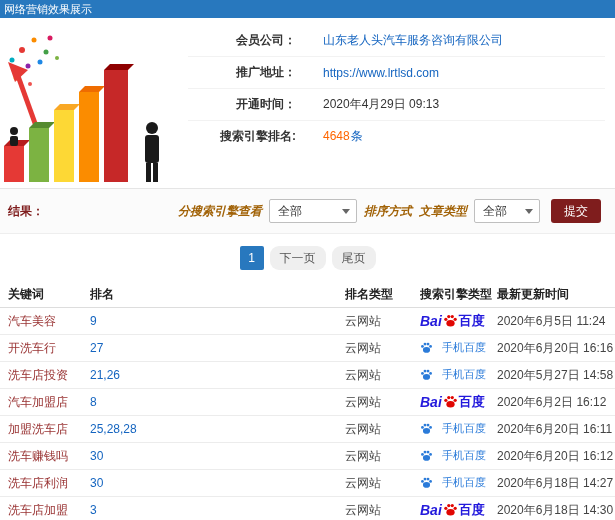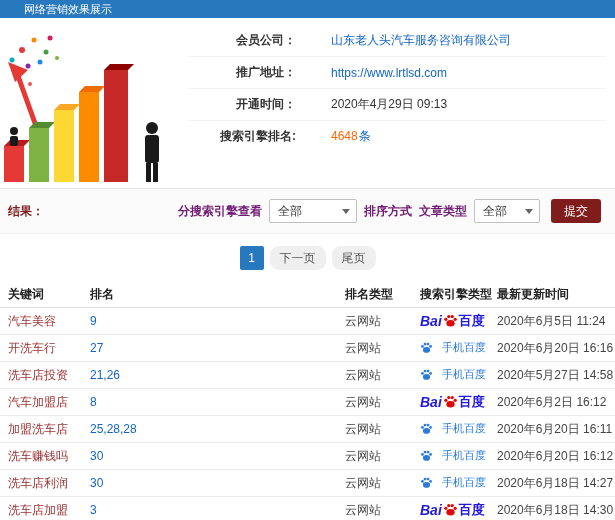--- a/index.html
+++ b/index.html
@@ -1,38 +1,38 @@
 <!DOCTYPE html>
 <html><head>
 <meta charset="utf-8">
 <style>
   * { margin:0; padding:0; box-sizing:border-box; }
   html,body { background:#ffffff; }
   body { font-family:"Liberation Sans","DejaVu Sans",sans-serif; }
   .page { position:relative; width:615px; height:520px; background:#fff; overflow:hidden; }
 
   
-  .topbar { height:18px; background:#2878be; color:#fff; font-size:11px; line-height:18px; padding-left:24px; }
+  .topbar { height:18px; background:#2878be; color:#fff; font-size:11px; line-height:18px; padding-left:4px; }
 
   
   .info-section { display:flex; height:170px; }
   .illustration { width:188px; padding:6px 0 0 2px; }
   .info-form { flex:1; padding-top:14px; padding-right:10px; }
   .info-row { display:flex; align-items:center; font-size:12px; padding-bottom:7px; margin-bottom:7px; border-bottom:1px solid #f2f2f2; }
   .info-label { display:inline-block; width:108px; text-align:right; font-weight:bold; color:#333; margin-right:27px; white-space:nowrap; }
-  .info-value { color:#333;margin-left:8px; }
+  .info-value { color:#333; }
   .link { color:#1565c0; cursor:pointer; }
   .num-orange { color:#ff6600; }
   .unit-blue { color:#1565c0; margin-left:1px; }
 
   
   .filter-section { height:46px; display:flex; align-items:center; background:#fbfbfb; border-top:1px solid #e5e5e5; border-bottom:1px solid #eee; font-size:12px; }
   .result-label { font-weight:bold; color:#7f1d1d; padding-left:8px; width:178px; }
   .filter-controls { display:flex; align-items:center; gap:7px; }
-  .filter-label { font-weight:bold; color:#701a75; white-space:nowrap; }
+  .filter-label { font-weight:bold; color:#a16207; white-space:nowrap;font-style:italic; }
   .select { display:inline-flex; align-items:center; justify-content:space-between; height:24px; background:#fff; border:1px solid #bfbfbf; border-radius:2px; padding:0 6px 0 8px; color:#333; cursor:pointer; }
   .sel-engine { width:88px; } .sel-sort { width:138px; } .sel-type { width:66px; }
   .caret { width:0; height:0; border-left:4px solid transparent; border-right:4px solid transparent; border-top:5px solid #666; margin-left:6px; }
   .submit-btn { height:24px; padding:0 13px; background:#7f1d1d; color:#fff; border:none; border-radius:3px; font-size:12px; cursor:pointer; margin-left:4px; }
 
   
   .pagination { height:48px; display:flex; align-items:center; justify-content:center; gap:6px; font-size:12px; }
   .page-current { min-width:24px; height:24px; line-height:24px; text-align:center; background:#2878be; color:#fff; border-radius:2px; cursor:pointer; }
   .page-btn { height:24px; line-height:24px; padding:0 10px; background:#efefef; color:#555; border-radius:9px; cursor:pointer; }
 

